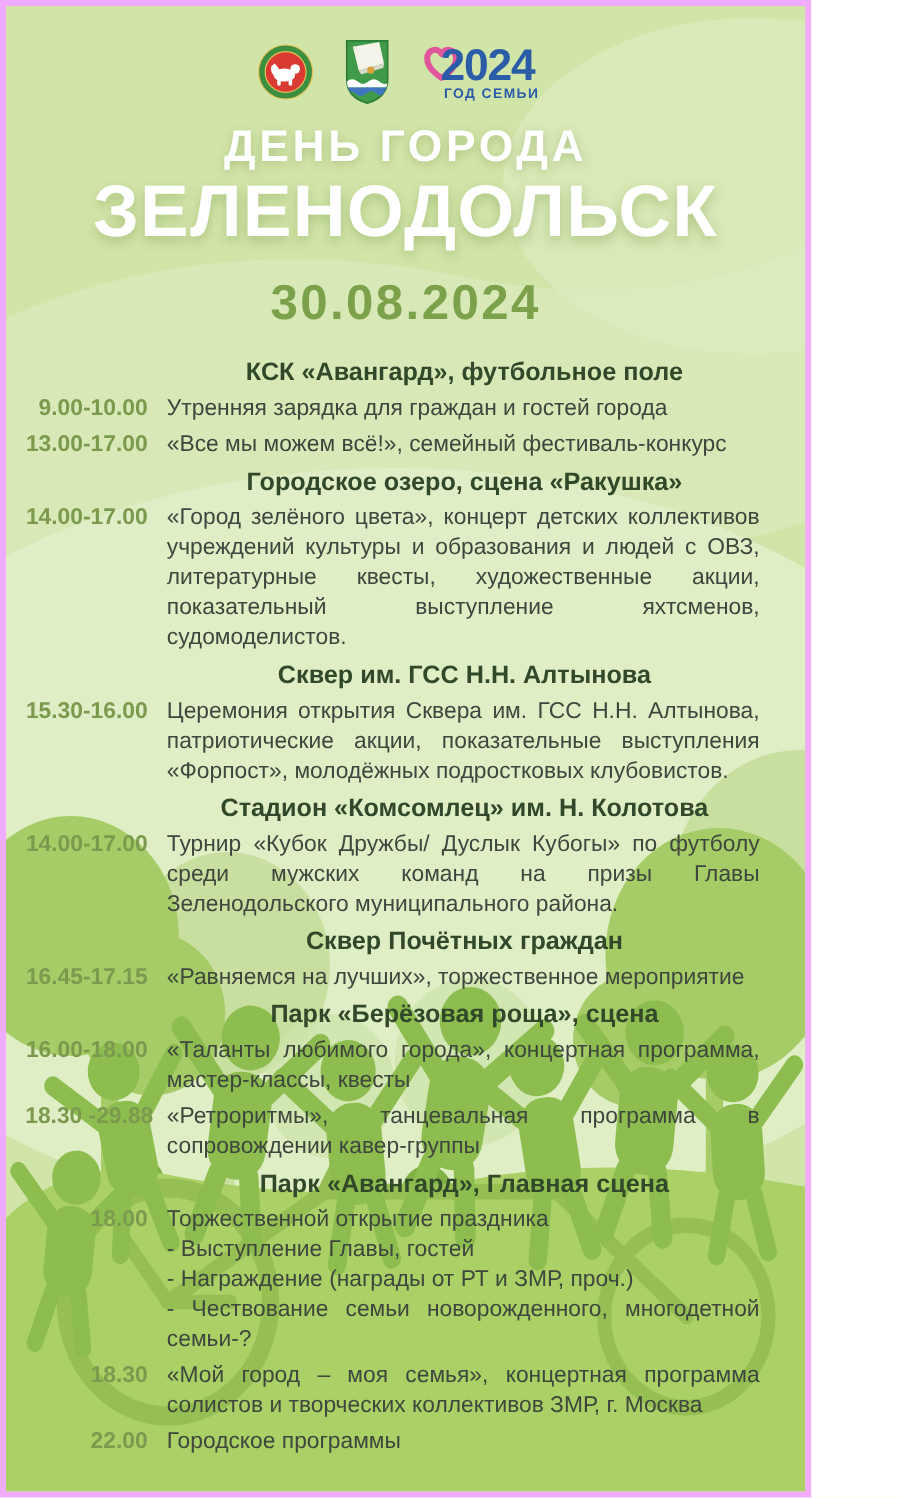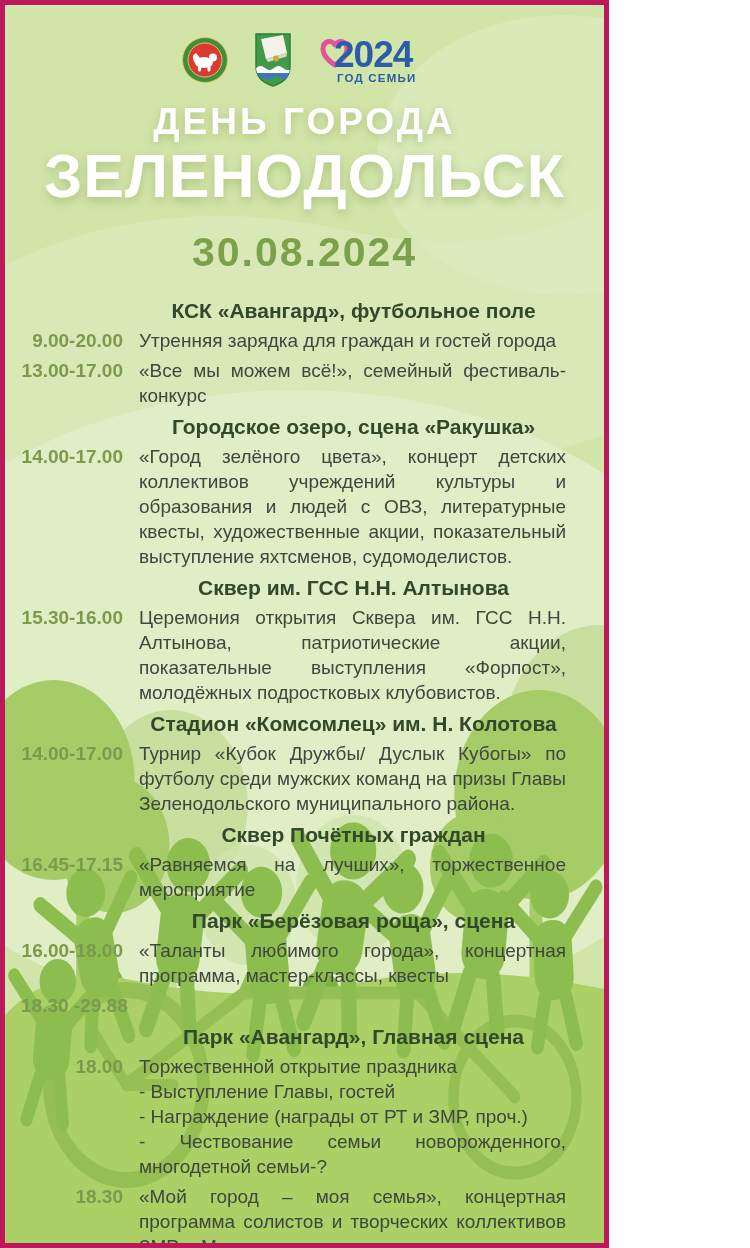--- a/index.html
+++ b/index.html
@@ -1,16 +1,16 @@
 <!DOCTYPE html>
 <html lang="ru"><head>
 <meta charset="utf-8">
 <style>
   html,body{margin:0;padding:0;background:#ffffff;}
-  .page{width:609px;height:1248px;box-sizing:border-box;padding:5px;background:#be185d;}
+  .page{width:676px;height:1248px;box-sizing:border-box;padding:5px;background:#f0abfc;}
   .poster{position:relative;width:100%;height:100%;overflow:hidden;background:#d2e5a9;
           font-family:"Liberation Sans","DejaVu Sans",sans-serif;}
   .bg{position:absolute;inset:0;width:100%;height:100%;z-index:0;}
   .content{position:relative;z-index:2;}
 
   .logos{padding-top:26px;display:flex;justify-content:center;align-items:center;gap:26px;height:58px;}
   .logo2024 text{font-family:"Liberation Sans",sans-serif;font-weight:700;fill:#2b5ca8;}
 
   .title1{margin-top:13px;text-align:center;font-size:37px;line-height:40px;font-weight:700;
           letter-spacing:3px;color:#ffffff;text-shadow:0 3px 8px rgba(125,155,75,.45);}
@@ -127,21 +127,21 @@
 
       <div class="title1">ДЕНЬ ГОРОДА</div>
       <div class="title2">ЗЕЛЕНОДОЛЬСК</div>
       <div class="date">30.08.2024</div>
 
       <div class="schedule" id="schedule">
   <section class="venue-section">
     <h2 class="venue">КСК «Авангард», футбольное поле</h2>
     <div class="events">
   <div class="event-row">
-    <div class="time">9.00-20.00</div>
+    <div class="time">9.00-10.00</div>
     <div class="desc">Утренняя зарядка для граждан и гостей города</div>
   </div>
 
   <div class="event-row">
     <div class="time">13.00-17.00</div>
     <div class="desc">«Все мы можем всё!», семейный фестиваль-конкурс</div>
   </div>
 </div>
   </section>
 
@@ -188,20 +188,21 @@
   <section class="venue-section">
     <h2 class="venue">Парк «Берёзовая роща», сцена</h2>
     <div class="events">
   <div class="event-row">
     <div class="time">16.00-18.00</div>
     <div class="desc">«Таланты любимого города», концертная программа, мастер-классы, квесты</div>
   </div>
 
   <div class="event-row">
     <div class="time">18.30 -29.88</div>
+    <div class="desc">«Ретроритмы», танцевальная программа в сопровождении кавер-группы</div>
   </div>
 </div>
   </section>
 
   <section class="venue-section">
     <h2 class="venue">Парк «Авангард», Главная сцена</h2>
     <div class="events">
   <div class="event-row">
     <div class="time">18.00</div>
     <div class="desc">Торжественной открытие праздника

